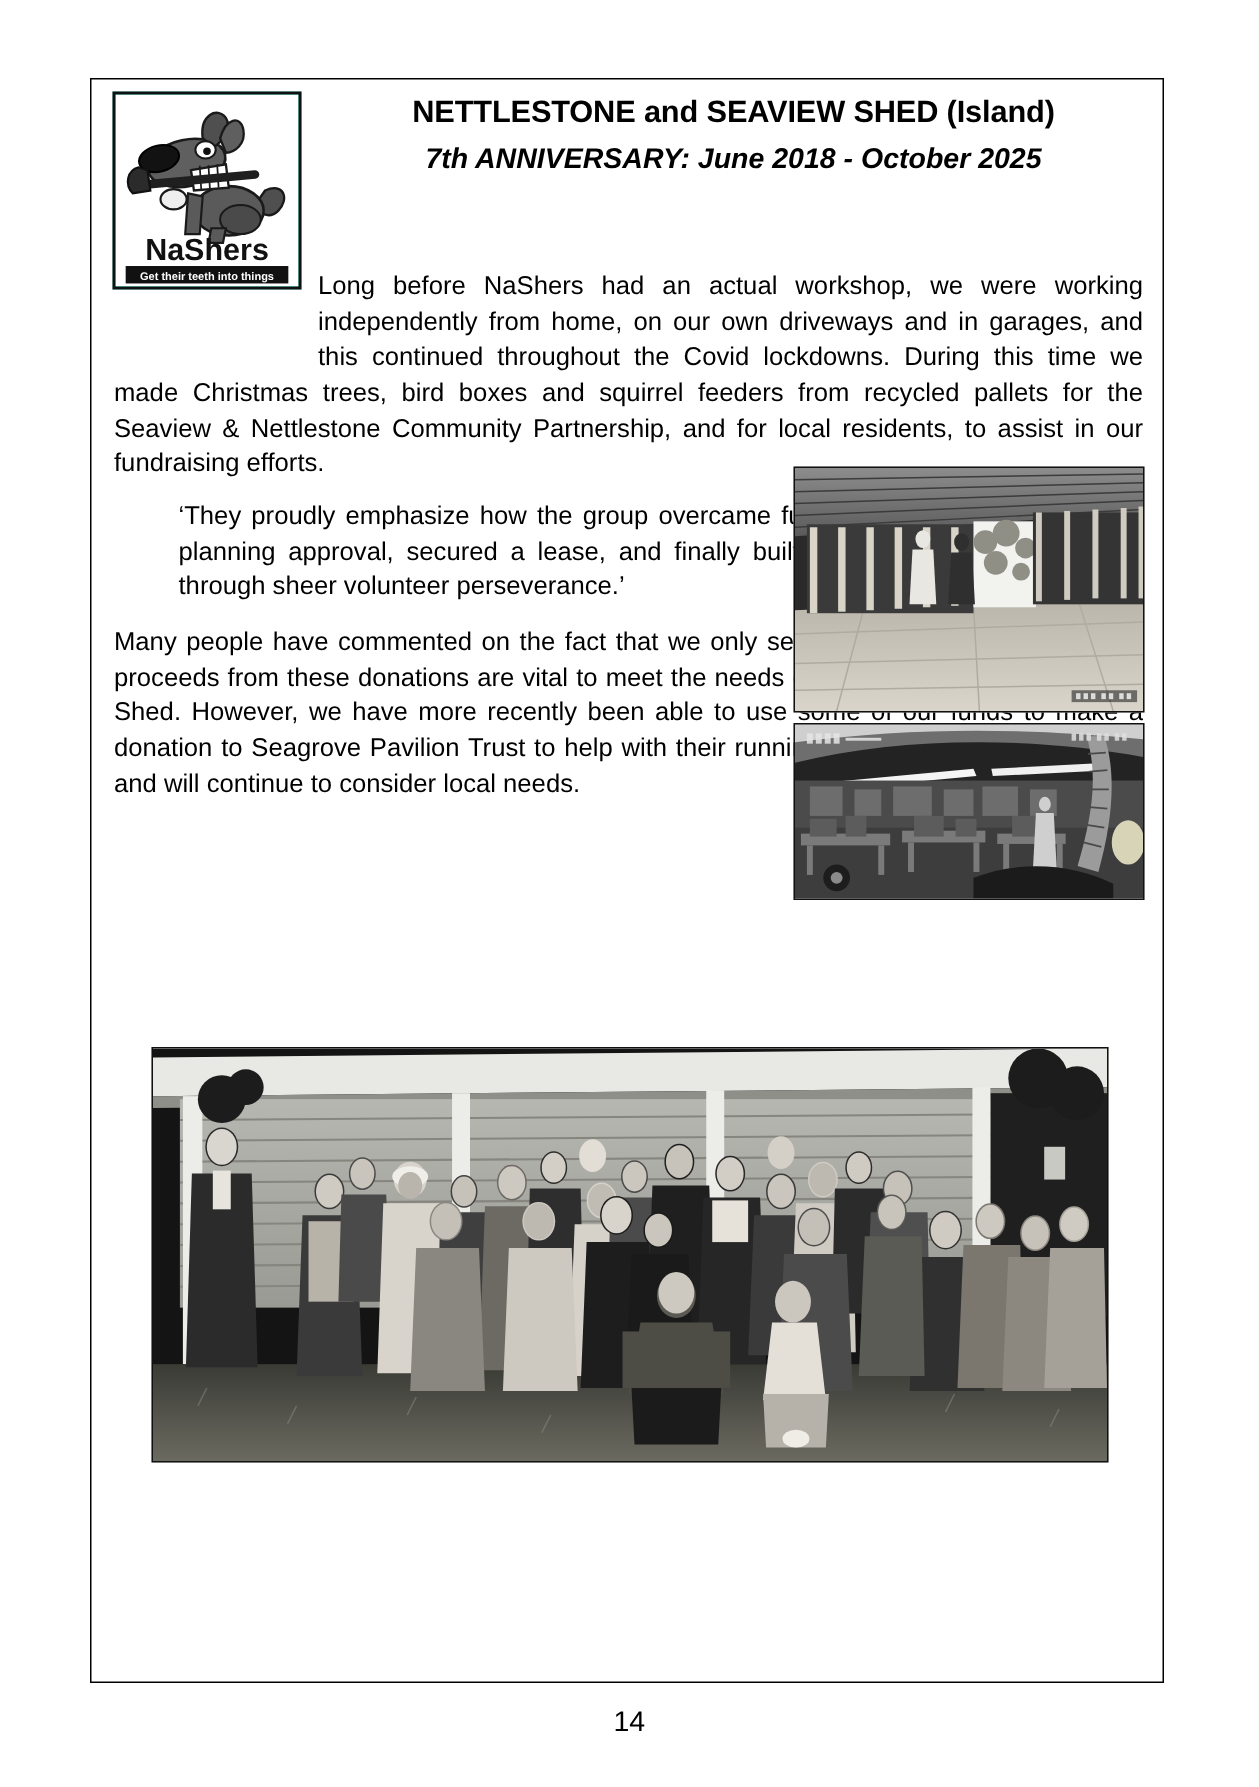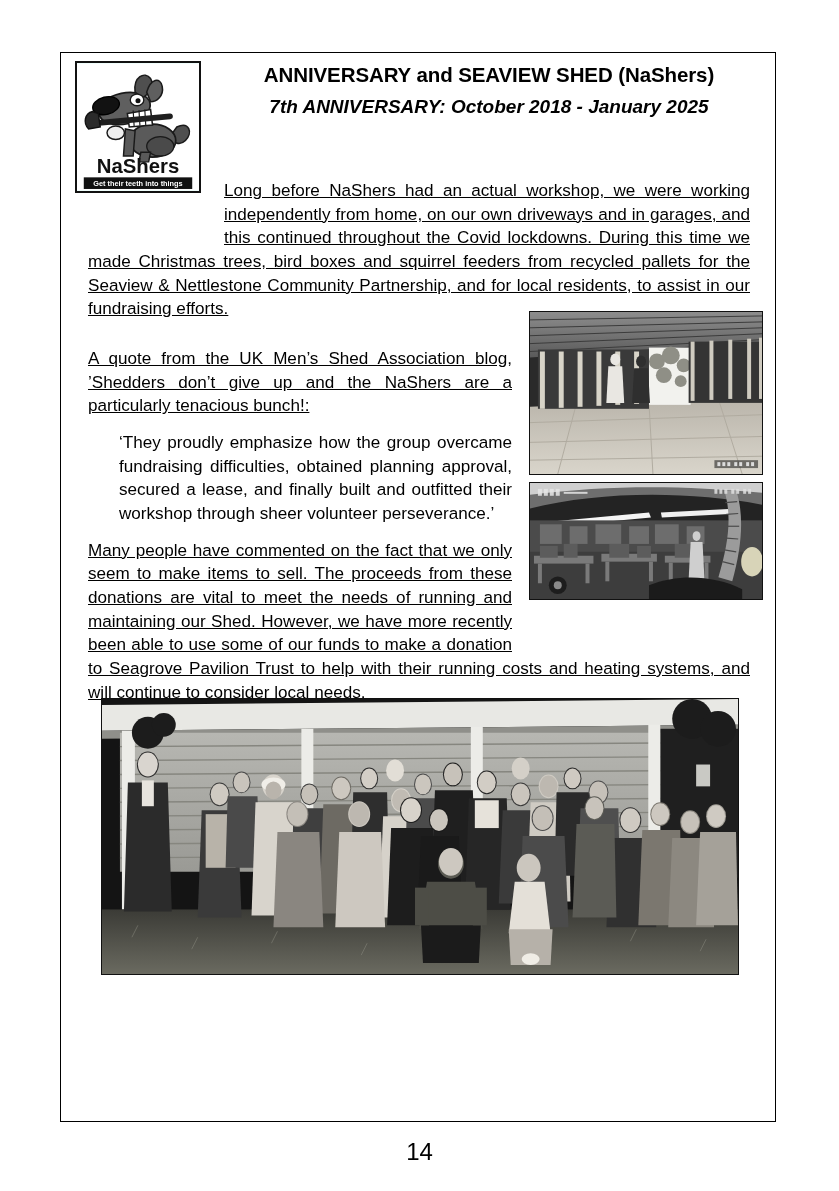--- a/index.html
+++ b/index.html
@@ -63,21 +63,21 @@
   }
 
   
   .body-text{
     font-size:17.1px;
     line-height:1.385;
     text-align:justify;
     text-justify:inter-word;
     hyphens:none;
   }
-  p{margin:13px;text-decoration:underline;}
+  p{margin:1px;}
   .p-lead{
     margin-top:2px;
   }
   .p-gap{margin-top:13px;}
 
   
   .logo-shim{
     float:left;
     width:136px;height:64px;
     shape-outside:inset(0);
@@ -120,21 +120,21 @@
     top:645px;
     width:638px;height:277px;
   }
 
   
   .page-number{
     position:absolute;
     left:0;right:0;
     top:1138px;
     text-align:center;
-    font-size:24px;
+    font-size:19px;
     font-family:"Liberation Sans","DejaVu Sans",sans-serif;
   }
   .clear{clear:both;}
 </style>
 </head>
 <body>
 
 <div class="page-frame">
   <div class="page-inner">
 
@@ -172,37 +172,33 @@
           <path d="M50 68 L48 96 L58 96 L60 70 Z" fill="#5a5a5a" stroke="#1a1a1a" stroke-width="1.5"></path>
 
           <text x="63" y="114" text-anchor="middle" font-family="Liberation Sans, sans-serif" font-size="21" font-weight="bold" fill="#111">NaShers</text>
 
           <rect x="7" y="118" width="112" height="12" fill="#111"></rect>
           <text x="63" y="127.4" text-anchor="middle" font-family="Liberation Sans, sans-serif" font-size="7.6" font-weight="bold" fill="#ffffff">Get their teeth into things</text>
         </svg>
       </div>
 
       <div class="title-block">
-        <div class="title-main">ANNIVERSARY and SEAVIEW SHED (NaShers)</div>
-        <div class="title-sub">7th ANNIVERSARY: October 2018 - January 2025</div>
+        <div class="title-main">NETTLESTONE and SEAVIEW SHED (Island)</div>
+        <div class="title-sub">7th ANNIVERSARY: June 2018 - October 2025</div>
       </div>
     </div>
 
     <div class="body-text">
 
       <p class="p-lead">
         <span class="logo-shim"></span>
         <span>Long before NaShers had an actual workshop, we were working independently from home, on our own driveways and in garages, and this continued throughout the Covid lockdowns. During this time we made Christmas trees, bird boxes and squirrel feeders from recycled pallets for the Seaview &amp; Nettlestone Community Partnership, and for local residents, to assist in our fundraising efforts.</span>
       </p>
       <div class="clear"></div>
 
-      <p class="p-gap">
-        <span class="photo-shim"></span>
-        <span>A quote from the UK Men’s Shed Association blog, ’Shedders don’t give up and the NaShers are a particularly tenacious bunch!:</span>
-      </p>
 
       <div class="quote-block">
         <span>‘They proudly emphasize how the group overcame fundraising difficulties, obtained planning approval, secured a lease, and finally built and outfitted their workshop through sheer volunteer perseverance.’</span>
       </div>
 
       <p class="p-gap">
         <span>Many people have commented on the fact that we only seem to make items to sell. The proceeds from these donations are vital to meet the needs of running and maintaining our Shed. However, we have more recently been able to use some of our funds to make a donation to Seagrove Pavilion Trust to help with their running costs and heating systems, and will continue to consider local needs.</span>
       </p>
       <div class="clear"></div>
 

